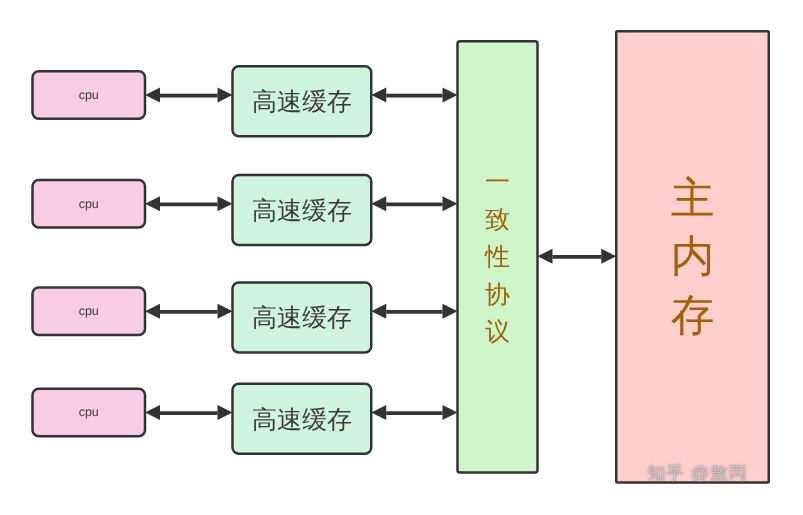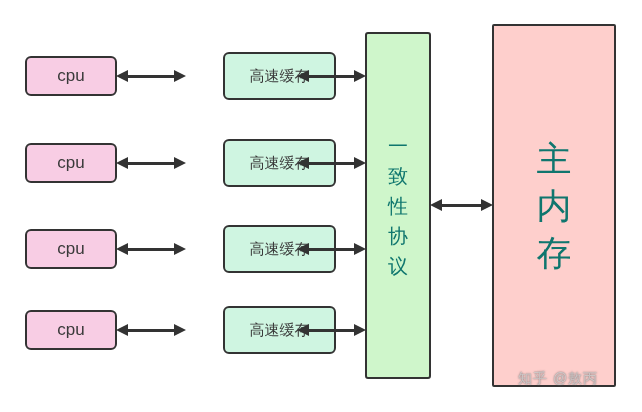--- a/index.html
+++ b/index.html
@@ -8,42 +8,42 @@
     position:relative; width:642px; height:412px; background:#ffffff; overflow:hidden;
   }
   .box {
     position:absolute; box-sizing:border-box;
     border:2px solid var(--border,#333333);
     display:flex; align-items:center; justify-content:center;
     color:#3a3a3a;
   }
   .cpu-box {
     left:25px; width:92px; height:40px; border-radius:6px;
-    background:var(--cpu-fill,#f8cde4); font-size:17px;
+    background:var(--cpu-fill,#f8cde4); font-size:10px;
   }
   .cache-box {
-    left:185px; width:113px; height:48px; border-radius:6px;
-    background:var(--cache-fill,#cff5e1); font-size:15px;margin-left:38px;
+    left:185px; width:113px; height:58px; border-radius:6px;
+    background:var(--cache-fill,#cff5e1); font-size:20px;
   }
   .cpu-r1 { top:56px; }  .cache-r1 { top:52px; }
   .cpu-r2 { top:143px; } .cache-r2 { top:139px; }
   .cpu-r3 { top:229px; } .cache-r3 { top:225px; }
   .cpu-r4 { top:310px; } .cache-r4 { top:306px; }
 
   .protocol-box {
     left:365px; top:32px; width:66px; height:347px; border-radius:3px;
     background:var(--protocol-fill,#cff6cb);
   }
   .memory-box {
     left:492px; top:24px; width:124px; height:363px; border-radius:2px;
     background:var(--memory-fill,#fecfcc);
   }
   .vtext {
     width:1.05em; word-break:break-all; text-align:center; white-space:normal;
-    color:#0f766e;
+    color:#a16207;
   }
   .protocol-box .vtext { font-size:20px; line-height:30px; letter-spacing:0; }
   .memory-box .vtext { font-size:35px; line-height:47px; }
 
   .arrow {
     position:absolute; height:12px; display:flex; align-items:center;
   }
   .arrow .head-l {
     width:0; height:0;
     border-top:6px solid transparent; border-bottom:6px solid transparent;

